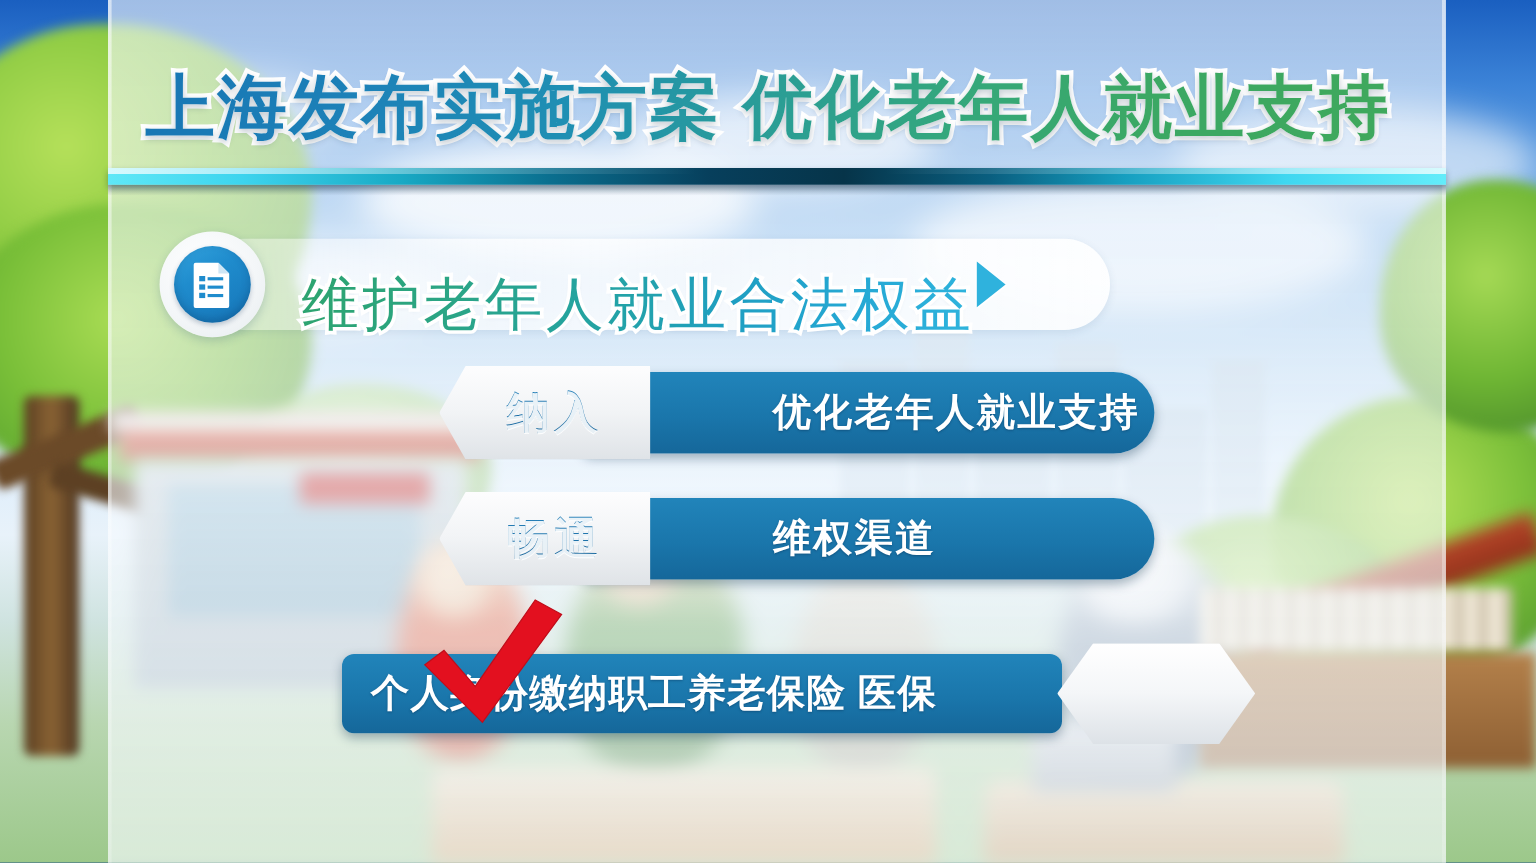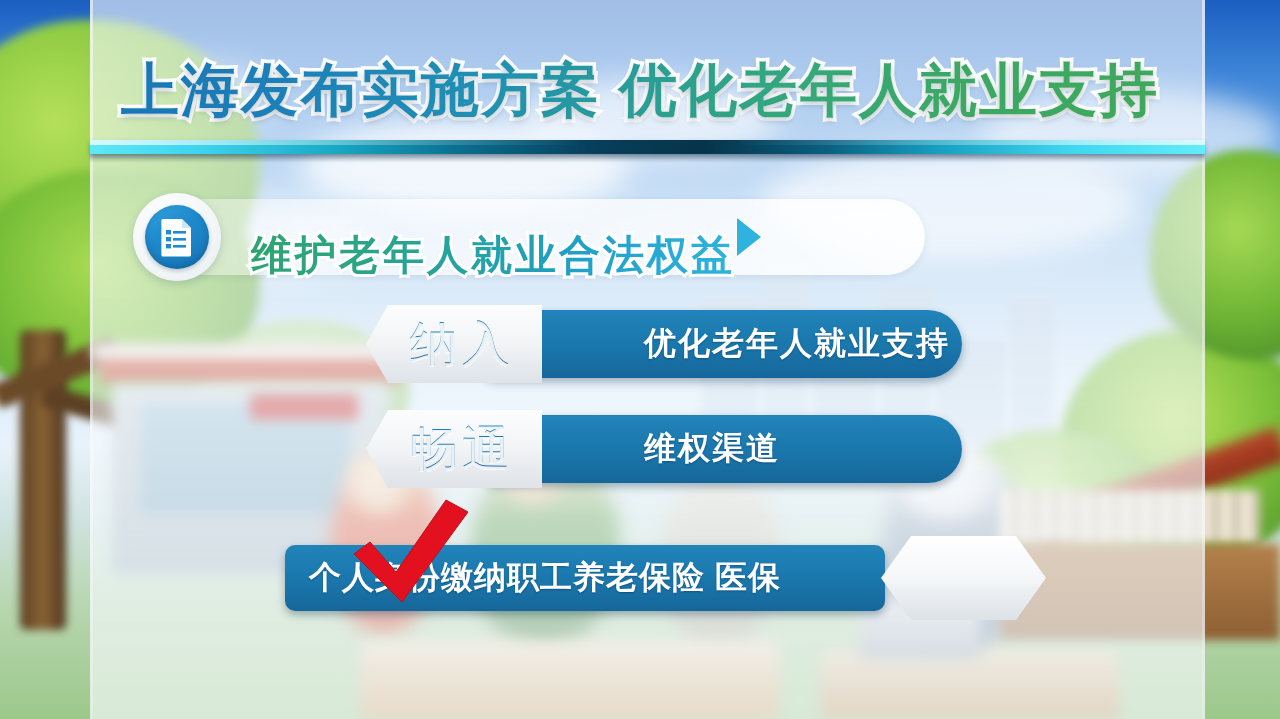--- a/index.html
+++ b/index.html
@@ -115,21 +115,21 @@
   }
   .r1-icon-inner{
     width:64px;height:64px;border-radius:50%;
     background:linear-gradient(150deg,#34a3de 0%,#1f8ccd 38%,#1675b8 100%);
     box-shadow:inset 0 -3px 7px rgba(0,40,80,.25), 0 2px 4px rgba(0,40,80,.25);
     display:flex;align-items:center;justify-content:center;
   }
   .r1-text-wrap{position:relative;z-index:3;margin-left:30px;display:flex;align-items:center;}
   .r1-text{
     position:relative;
-    font-size:41px;font-weight:bold;letter-spacing:3px;line-height:1;
+    font-size:48px;font-weight:normal;letter-spacing:3px;line-height:1;
     white-space:nowrap;
     margin-top:36px;
   }
   .r1-text .fill{
     background:linear-gradient(95deg,#2da46f 0%,#2ba585 22%,#24a3a2 44%,#1f9fc2 64%,#25a8d4 82%,#2fb4dd 100%);
     -webkit-background-clip:text;background-clip:text;
     -webkit-text-fill-color:transparent;color:transparent;
   }
   .r1-text .stroke{
     position:absolute;left:0;top:0;z-index:-1;
@@ -167,21 +167,21 @@
     clip-path:polygon(0% 50%,22px 0%,100% 0%,100% 100%,22px 100%);
     display:flex;align-items:center;justify-content:center;
     filter:drop-shadow(0 4px 6px rgba(20,50,80,.3));
   }
   .kv-tag:after{
     content:"";position:absolute;right:-34px;top:0;width:36px;height:78px;
     background:linear-gradient(180deg,#fdfdfe 0%,#f2f4f6 48%,#dfe3e7 100%);
     clip-path:polygon(0% 0%,0% 100%,100% 50%);
   }
   .kv-tag-label{
-    font-size:48px;font-weight:normal;letter-spacing:4px;white-space:nowrap;
+    font-size:36px;font-weight:bold;letter-spacing:4px;white-space:nowrap;
     color:#1a6ea6;
     background:linear-gradient(180deg,#2a85bd 0%,#1b6ea6 60%,#165f92 100%);
     -webkit-background-clip:text;background-clip:text;-webkit-text-fill-color:transparent;
     text-shadow:0 1px 0 rgba(255,255,255,.9);
     position:relative;left:8px;
   }
 
   
   .row4{position:absolute;left:285px;top:536px;display:flex;align-items:center;}
   .r4-bar{

